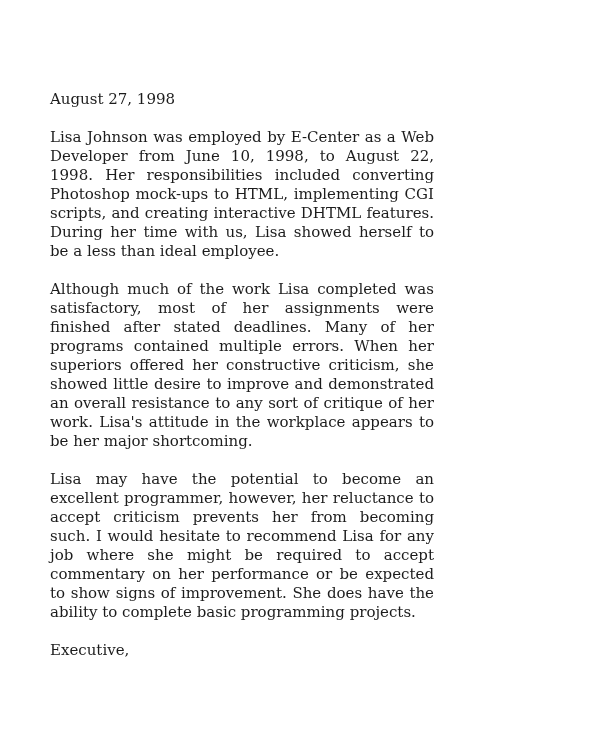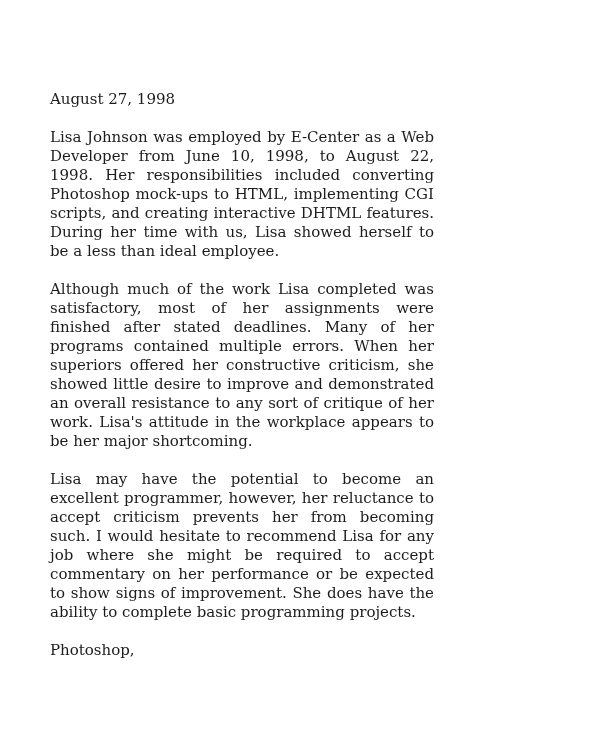--- a/index.html
+++ b/index.html
@@ -51,21 +51,21 @@
 
     <p class="date">August 27, 1998</p>
 
 
     <p class="para">Lisa Johnson was employed by E-Center as a Web Developer from June 10, 1998, to August 22, 1998. Her responsibilities included converting Photoshop mock-ups to HTML, implementing CGI scripts, and creating interactive DHTML features. During her time with us, Lisa showed herself to be a less than ideal employee.</p>
 
     <p class="para">Although much of the work Lisa completed was satisfactory, most of her assignments were finished after stated deadlines. Many of her programs contained multiple errors. When her superiors offered her constructive criticism, she showed little desire to improve and demonstrated an overall resistance to any sort of critique of her work. Lisa's attitude in the workplace appears to be her major shortcoming.</p>
 
     <p class="para">Lisa may have the potential to become an excellent programmer, however, her reluctance to accept criticism prevents her from becoming such. I would hesitate to recommend Lisa for any job where she might be required to accept commentary on her performance or be expected to show signs of improvement. She does have the ability to complete basic programming projects.</p>
 
-    <p class="closing">Photoshop,</p>
+    <p class="closing">Executive,</p>
 
     <div class="signature-row">
       <span>August</span>
       <span>During</span>
     </div>
 
     <p class="signature-title">Executive Producer</p>
 
   </div>
 </div>

